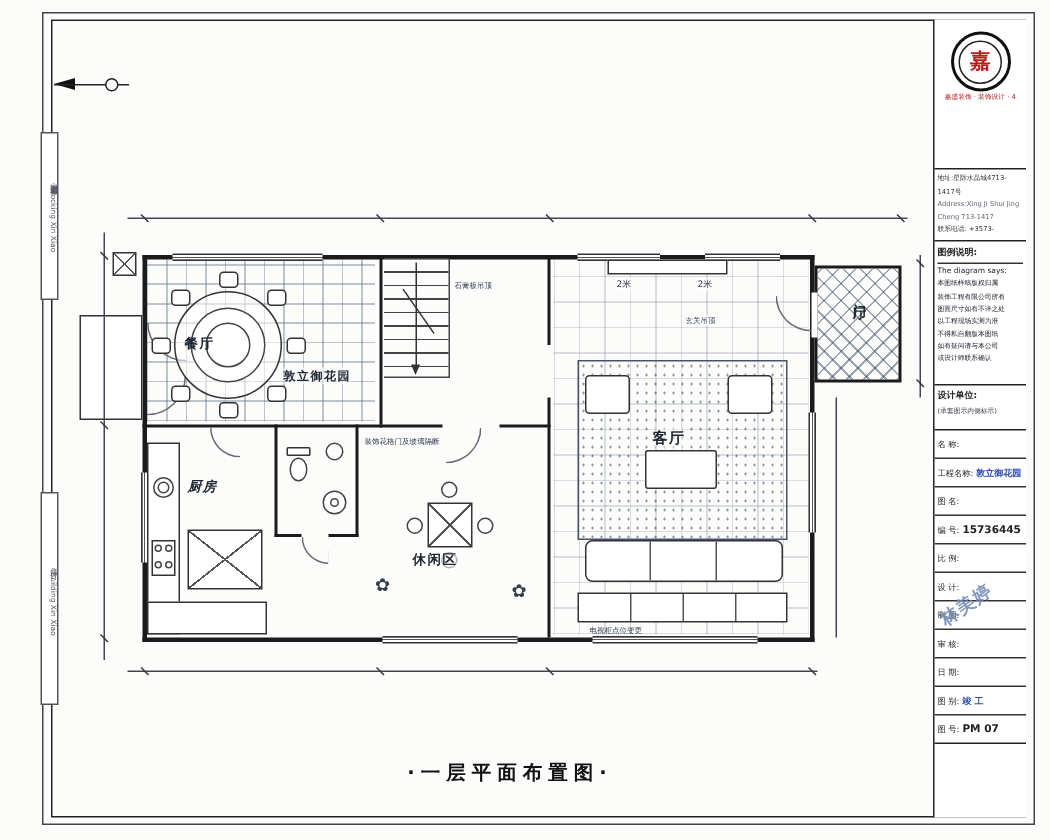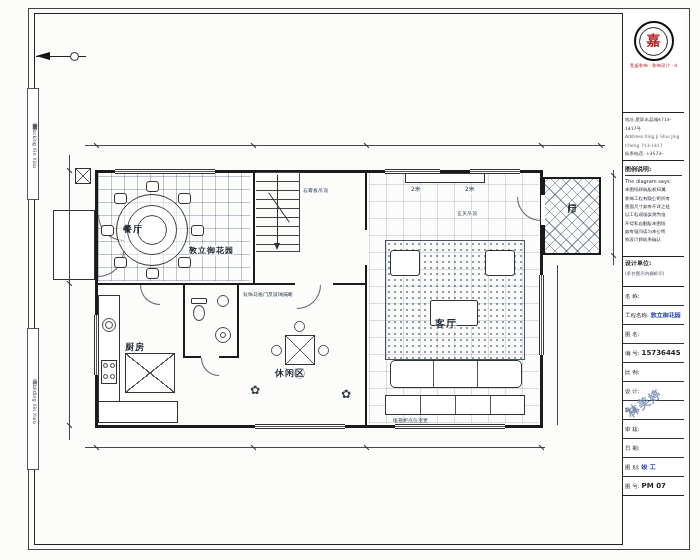--- a/index.html
+++ b/index.html
@@ -49,21 +49,21 @@
   .stairs { position:absolute; background:repeating-linear-gradient(180deg,#444 0 1px, transparent 1px 9px); border-right:1px solid #444; border-bottom:1px solid #444; }
   .stair-line { position:absolute; background:#333; }
   .arrow-down { position:absolute; width:0; height:0; border-left:3px solid transparent; border-right:3px solid transparent; border-top:7px solid #333; }
   .arc { position:absolute; border-bottom:1px solid #667; border-left:1px solid #667; border-bottom-left-radius:100%; }
   .arc-r { position:absolute; border-bottom:1px solid #667; border-right:1px solid #667; border-bottom-right-radius:100%; }
   .dim { position:absolute; background:#445; }
   .tick { position:absolute; width:7px; height:1px; background:#334; transform:rotate(45deg); }
   .plant { position:absolute; font-size:12px; color:#35404f; }
 
   .room-label { position:absolute; font-size:9px; font-weight:bold; color:#1e2733; letter-spacing:1px; white-space:nowrap; }
-  .room-label-lg { font-size:10px;margin-top:32px; }
+  .room-label-lg { font-size:10px; }
   .vlabel { writing-mode:vertical-rl; letter-spacing:2px; }
   .ann { position:absolute; font-size:5px; color:#2c3a52; white-space:nowrap; }
   .dimtext { position:absolute; font-size:6px; color:#2c3a52; white-space:nowrap; }
 
   .main-title { left:225px; top:506px; width:230px; text-align:center; font-size:13px; font-weight:bold;
                 letter-spacing:4px; color:#111; }
 
   
   .tb { left:622px; top:13px; width:62px; height:532px; border-left:1.5px solid #222; background:#fff; font-size:5px; }
   .tb-cell { position:relative; border-bottom:1px solid #222; overflow:hidden; }
@@ -221,33 +221,34 @@
     <div class="tick" style="left:165px;top:292px;"></div>
     <div class="tick" style="left:278px;top:292px;"></div>
     <div class="tick" style="left:453px;top:292px;"></div>
     <div class="dim" style="left:528px;top:15px;width:1px;height:95px;"></div>
     <div class="tick" style="left:525px;top:20px;"></div>
     <div class="tick" style="left:525px;top:100px;"></div>
     <div class="dim" style="left:472px;top:110px;width:1px;height:160px;"></div>
 
     <div class="room-label" style="left:38px;top:68px;">餐厅</div>
     <div class="room-label" style="left:104px;top:90px;font-size:8px;background:rgba(255,255,255,.6);">敦立御花园</div>
-    <div class="room-label" style="left:40px;top:186px;">厨房</div>
+    <div class="room-label" style="left:40px;top:163px;font-style:italic;">厨房</div>
     <div class="room-label" style="left:190px;top:212px;background:rgba(255,255,255,.6);">休闲区</div>
     <div class="room-label room-label-lg" style="left:350px;top:130px;background:rgba(255,255,255,.55);">客厅</div>
     <div class="room-label vlabel" style="left:480px;top:40px;">门厅</div>
 
     <div class="ann" style="left:218px;top:32px;">石膏板吊顶</div>
     <div class="ann" style="left:158px;top:136px;">装饰花格门及玻璃隔断</div>
     <div class="ann" style="left:372px;top:55px;background:rgba(255,255,255,.7);">玄关吊顶</div>
     <div class="ann" style="left:308px;top:262px;">电视柜点位变更</div>
     <div class="dimtext" style="left:326px;top:30px;background:rgba(255,255,255,.7);">2米</div>
     <div class="dimtext" style="left:380px;top:30px;background:rgba(255,255,255,.7);">2米</div>
   </div>
 
+  <div class="abs main-title">·一层平面布置图·</div>
 
   <div class="abs tb">
     <div class="tb-cell tb-logo">
       <div class="logo-ring">
         <div class="logo-ring-inner">嘉</div>
       </div>
       <div class="logo-caption">嘉盛装饰 · 装饰设计 · 4</div>
     </div>
     <div class="tb-cell tb-addr">
       <div>地址:星际水晶城4713-1417号</div>

